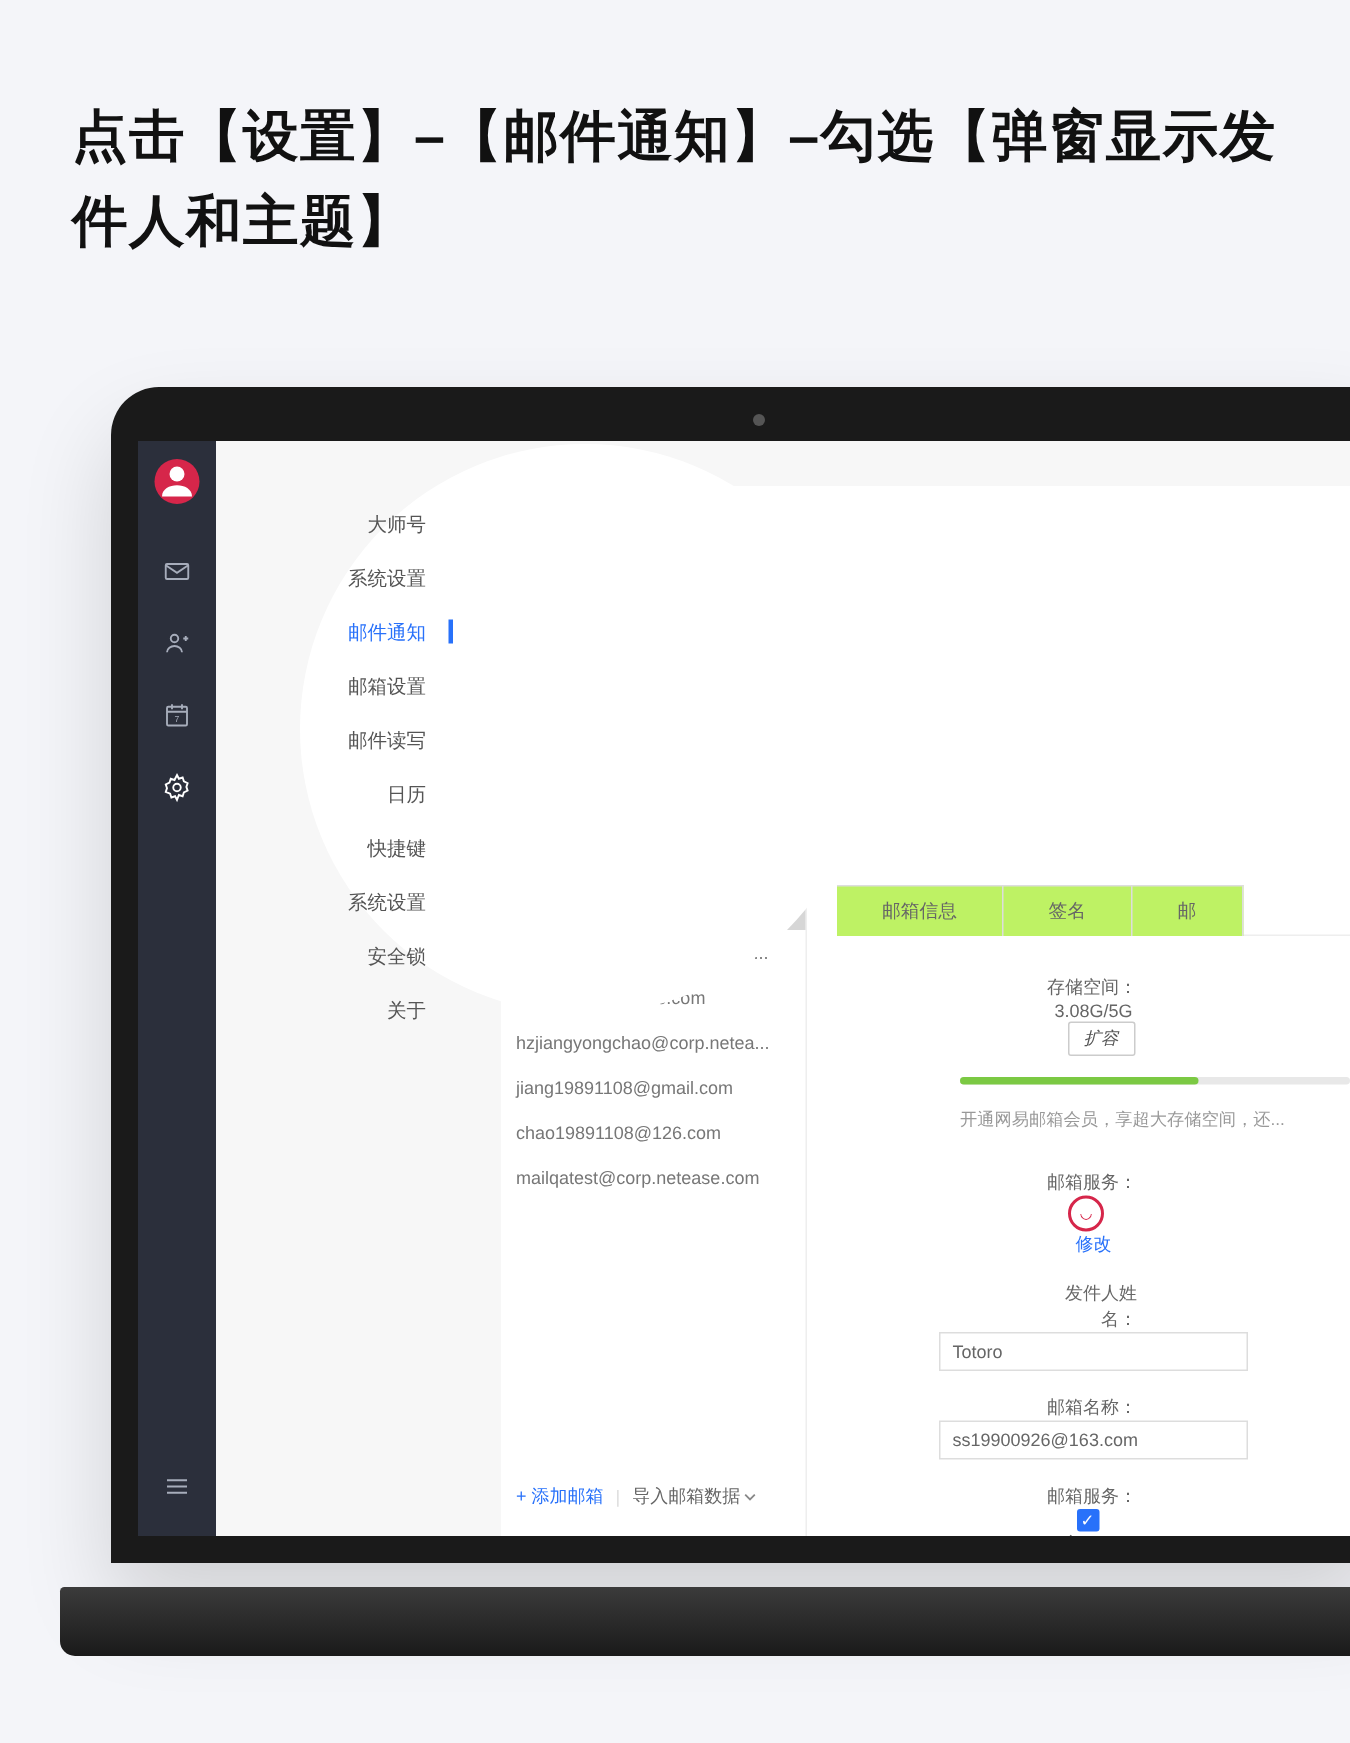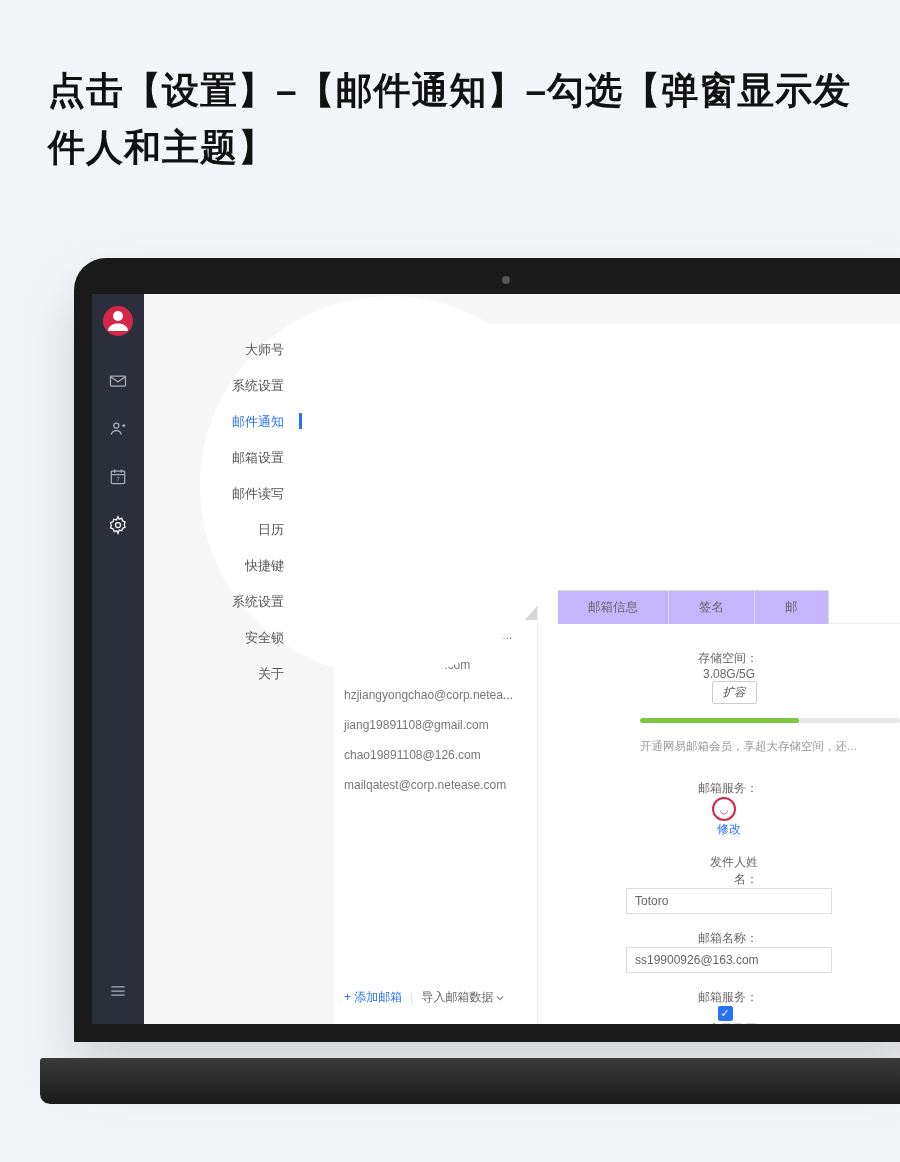--- a/index.html
+++ b/index.html
@@ -196,21 +196,21 @@
   display: flex;
   border-bottom: 1px solid #eee;
 }
 .tab {
   padding: 8px 30px;
   font-size: 12.5px;
   color: #666;
   border: 1px solid #ddd;
   border-bottom: none;
   margin-bottom: -1px;
-  background: #c4b5fd;
+  background: #bef264;
   cursor: pointer;
   margin-right: -1px;
 }
 .tab:first-child { border-left: none; }
 .field-row {
   display: flex;
   align-items: center;
   padding: 8px 0;
   font-size: 12px;
   color: #666;

